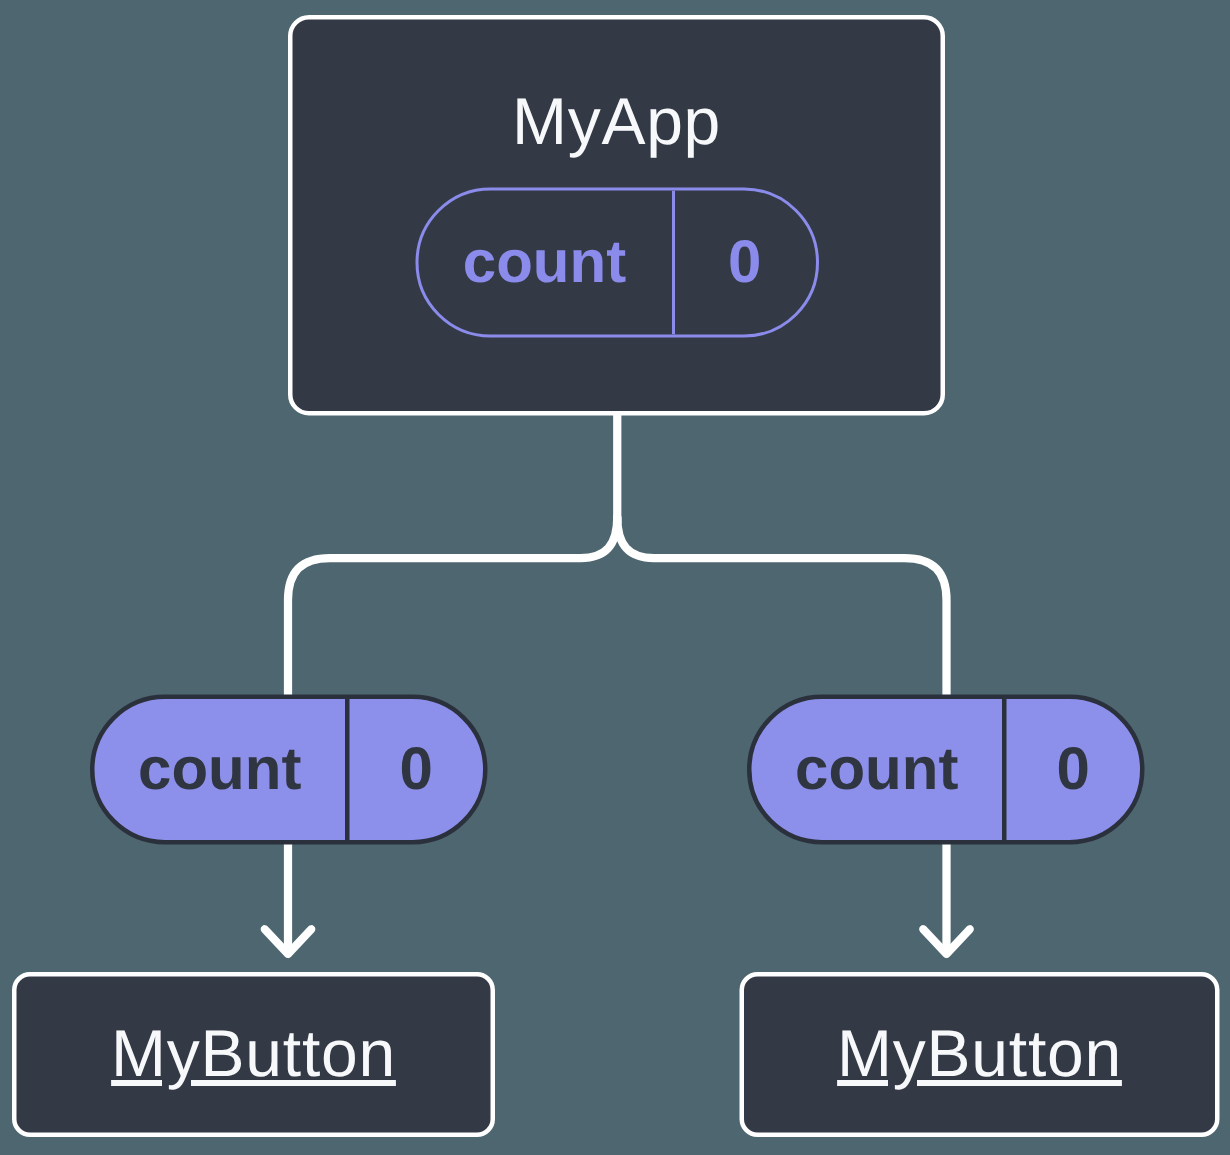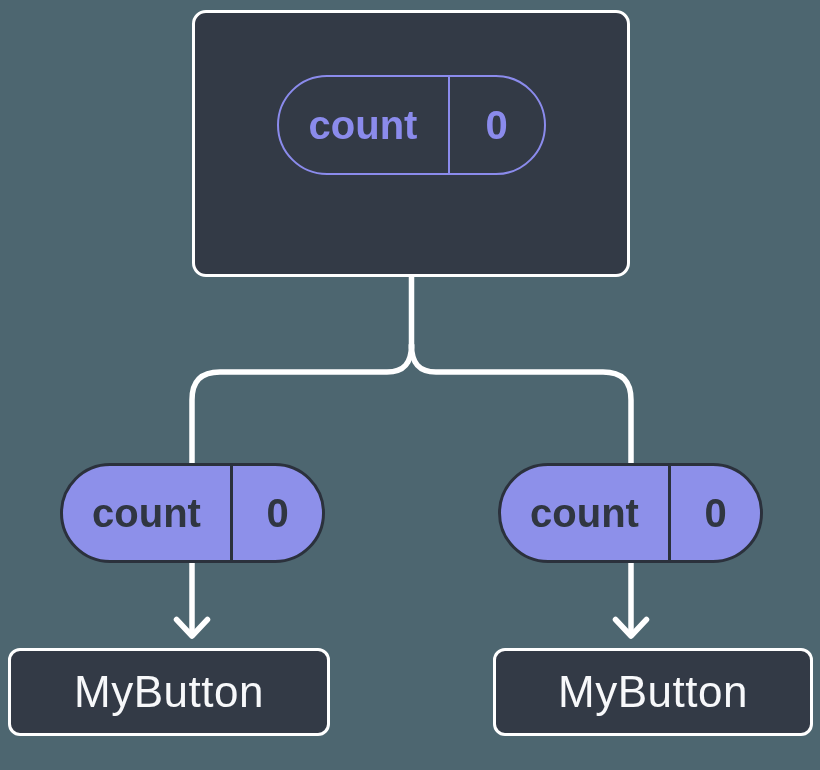--- a/index.html
+++ b/index.html
@@ -87,23 +87,24 @@
     color: #303641;
   }
   .pill-solid .pill-name {
     width: 167px;
     border-right: 3px solid #2b313c;
   }
   .pill-left  { left: 60px; }
   .pill-right { left: 498px; }
   .node-child {
     top: 648px;
-    height: 88px;
+    height: 110px;
     border-radius: 12px;
     justify-content: center;
+    text-decoration: underline;
   }
   .node-child .node-title { font-size: 44px; }
   .node-child-left  { left: 8px;  width: 322px; }
   .node-child-right { left: 493px; width: 320px; }
 </style>
 </head>
 <body>
 
 <div class="stage">
 
@@ -111,20 +112,21 @@
     <path d="M411.5 275 L411.5 348"></path>
     <path d="M411.5 345 C411.5 363 404 372 387 372 L220 372 C201 372 192 381 192 400 L192 464"></path>
     <path d="M411.5 345 C411.5 363 419 372 436 372 L603 372 C622 372 631 381 631 400 L631 464"></path>
     <path d="M192 561 L192 632"></path>
     <path d="M176.5 619.5 L192 636 L207.5 619.5"></path>
     <path d="M631 561 L631 632"></path>
     <path d="M615.5 619.5 L631 636 L646.5 619.5"></path>
   </svg>
 
   <div class="node node-root">
+    <div class="node-title">MyApp</div>
     <div class="pill pill-outline">
       <div class="pill-cell pill-name">count</div>
       <div class="pill-cell pill-value">0</div>
     </div>
   </div>
 
   <div class="pill pill-solid pill-left">
     <div class="pill-cell pill-name">count</div>
     <div class="pill-cell pill-value">0</div>
   </div>

